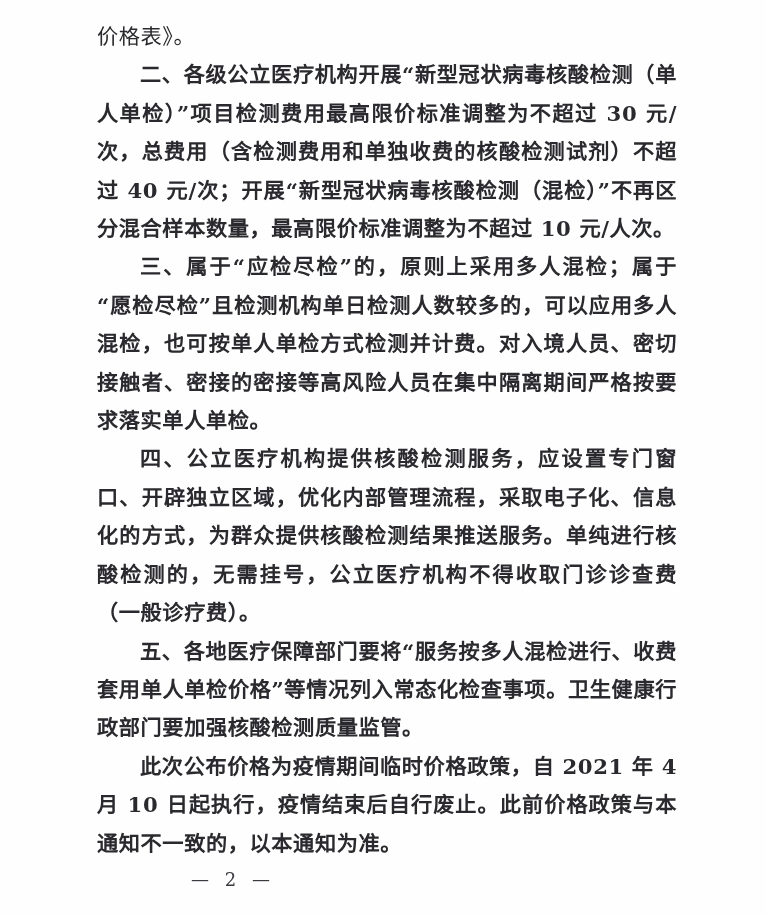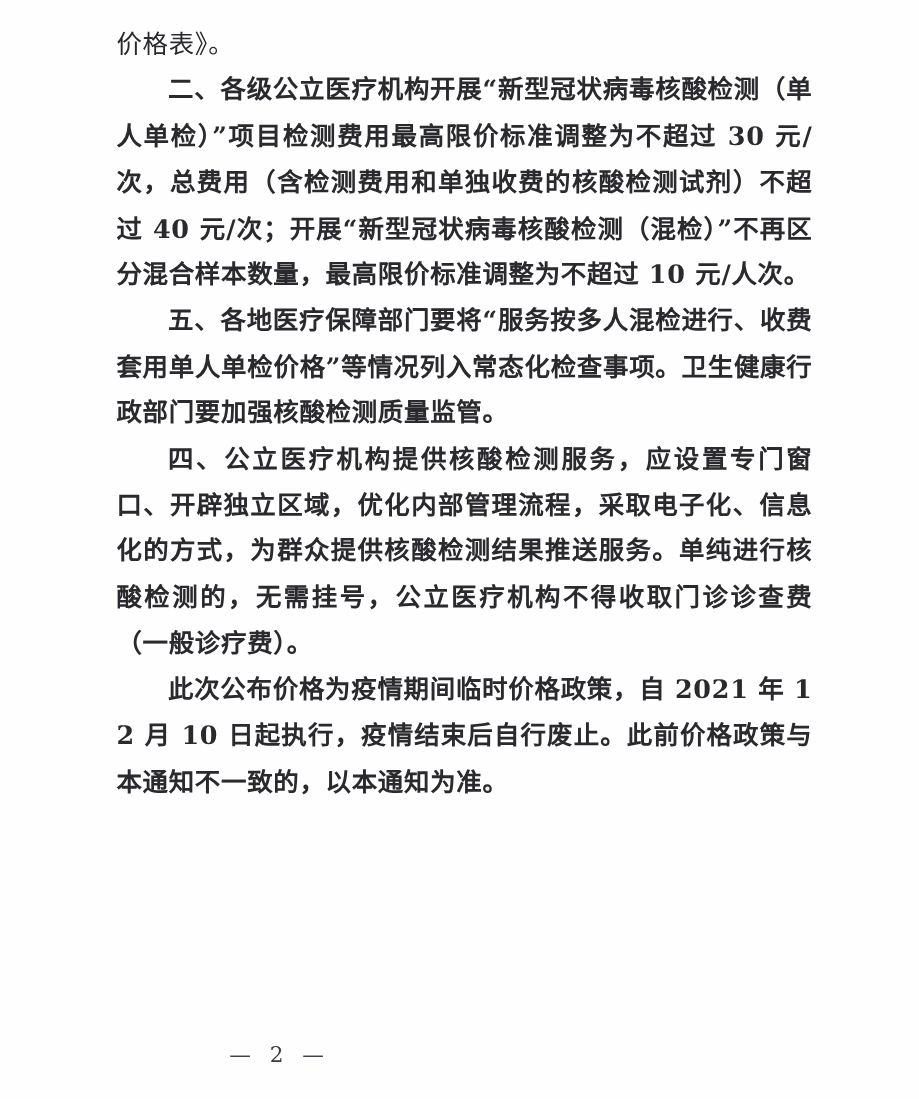--- a/index.html
+++ b/index.html
@@ -74,26 +74,27 @@
 <body>
 
 <div class="page">
 
   <div class="doc-body">
 
     <p class="para">价格表》。</p>
 
     <p class="para indent">二、各级公立医疗机构开展“新型冠状病毒核酸检测（单人单检）”项目检测费用最高限价标准调整为不超过 30 元/次，总费用（含检测费用和单独收费的核酸检测试剂）不超过 40 元/次；开展“新型冠状病毒核酸检测（混检）”不再区分混合样本数量，最高限价标准调整为不超过 10 元/人次。</p>
 
+    <p class="para indent">三、属于“应检尽检”的，原则上采用多人混检；属于“愿检尽检”且检测机构单日检测人数较多的，可以应用多人混检，也可按单人单检方式检测并计费。对入境人员、密切接触者、密接的密接等高风险人员在集中隔离期间严格按要求落实单人单检。</p>
+
+    <p class="para indent">四、公立医疗机构提供核酸检测服务，应设置专门窗口、开辟独立区域，优化内部管理流程，采取电子化、信息化的方式，为群众提供核酸检测结果推送服务。单纯进行核酸检测的，无需挂号，公立医疗机构不得收取门诊诊查费（一般诊疗费）。</p>
 
     <p class="para indent">五、各地医疗保障部门要将“服务按多人混检进行、收费套用单人单检价格”等情况列入常态化检查事项。卫生健康行政部门要加强核酸检测质量监管。</p>
 
-    <p class="para indent">四、公立医疗机构提供核酸检测服务，应设置专门窗口、开辟独立区域，优化内部管理流程，采取电子化、信息化的方式，为群众提供核酸检测结果推送服务。单纯进行核酸检测的，无需挂号，公立医疗机构不得收取门诊诊查费（一般诊疗费）。</p>
-
-    <p class="para indent">此次公布价格为疫情期间临时价格政策，自 2021 年 12 月 10 日起执行，疫情结束后自行废止。此前价格政策与本通知不一致的，以本通知为准。</p>
+    <p class="para indent">此次公布价格为疫情期间临时价格政策，自 2021 年 4 月 10 日起执行，疫情结束后自行废止。此前价格政策与本通知不一致的，以本通知为准。</p>
 
   </div>
 
   <div class="footer">
     <span class="footer-inner">— 2 —</span>
   </div>
 
 </div>
 
 </body></html>

